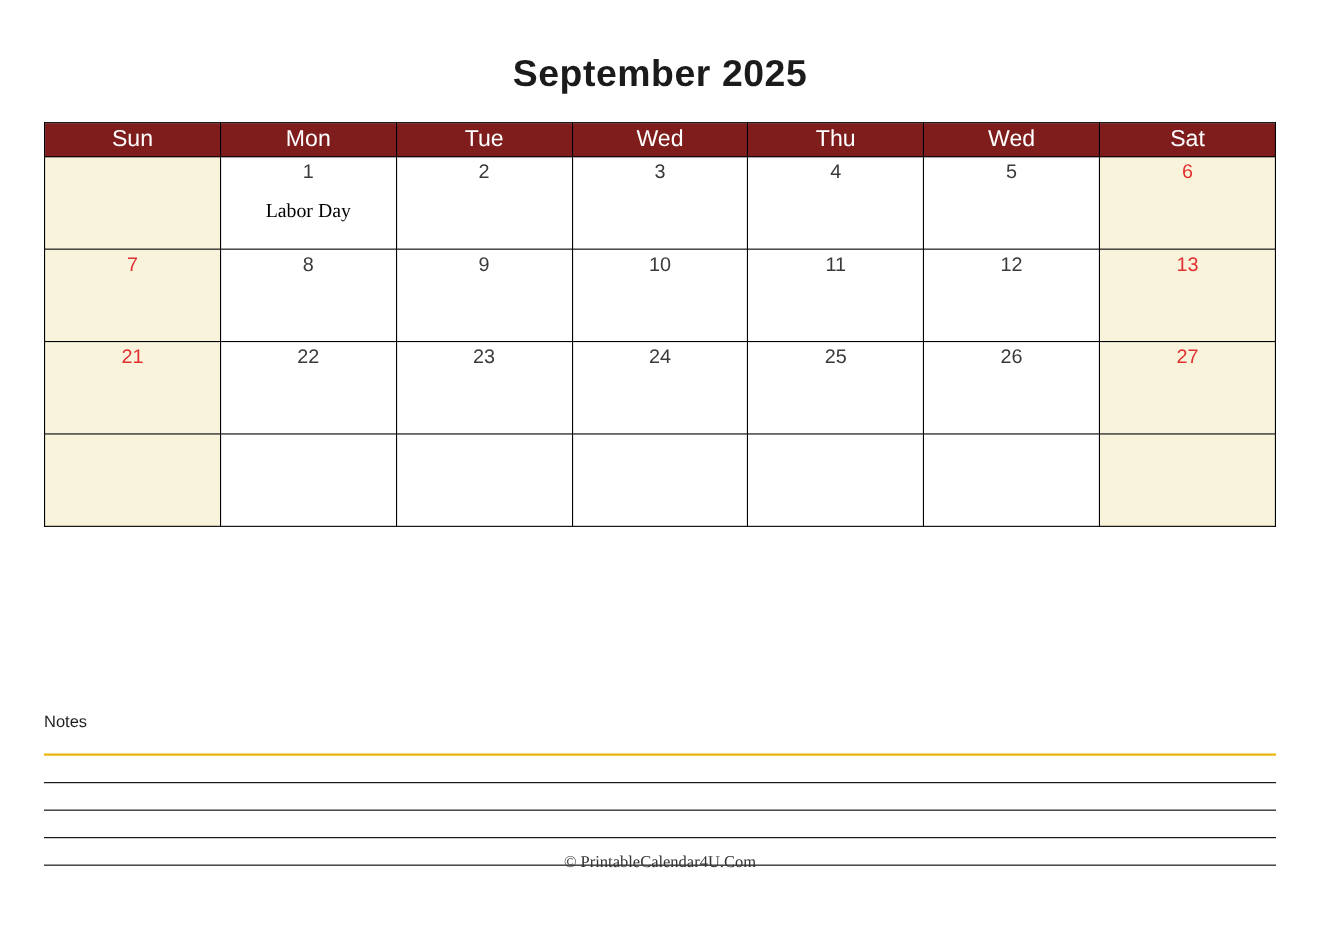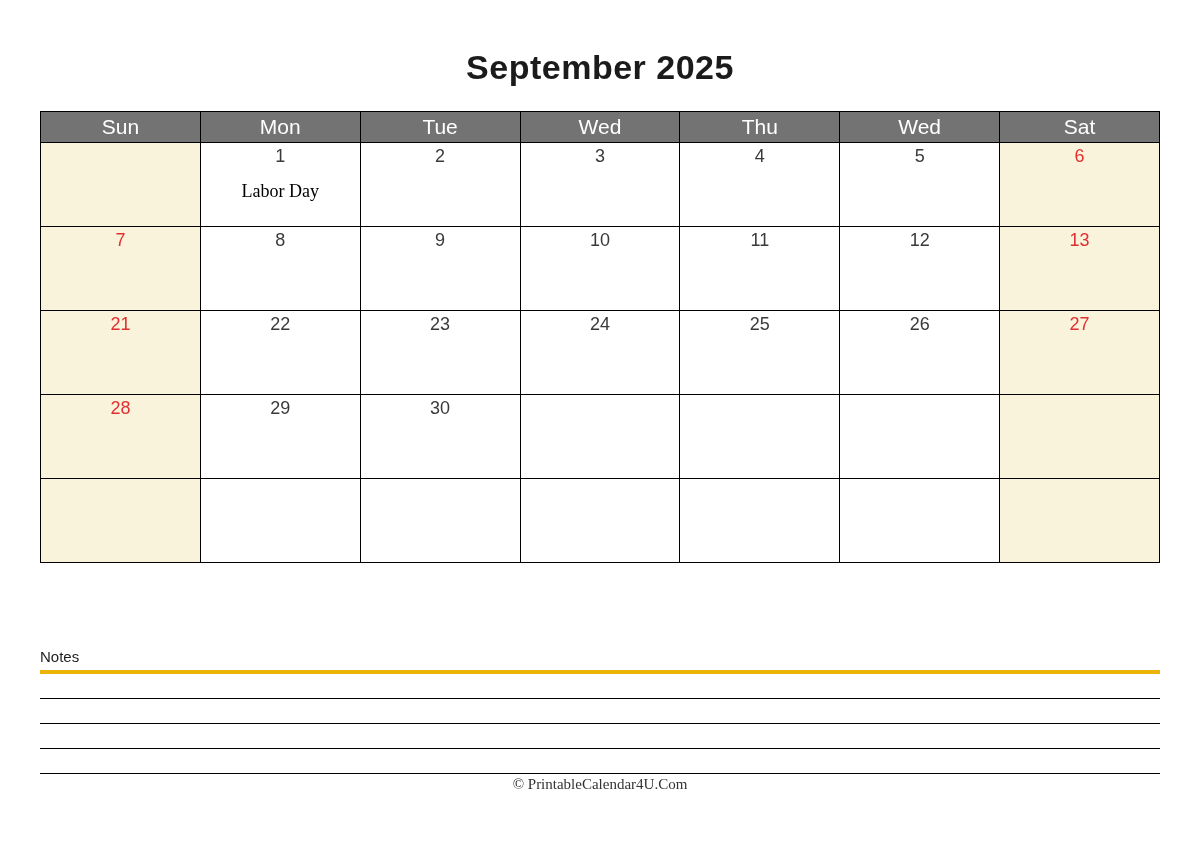--- a/index.html
+++ b/index.html
@@ -25,21 +25,21 @@
     top: 111px; left: 40px;
     width: 1120px;
     border-collapse: collapse;
     table-layout: fixed;
   }
   table.calendar th, table.calendar td {
     border: 1px solid #000000;
     padding: 0;
   }
   table.calendar th {
-    background: #737373;
+    background: #7f1d1d;
     color: #ffffff;
     font-weight: normal;
     font-size: 21px;
     height: 30px;
     text-align: center;
   }
   table.calendar td {
     height: 83px;
     vertical-align: top;
     text-align: center;
@@ -62,22 +62,22 @@
   }
   .notes {
     position: absolute;
     top: 648px; left: 40px;
     width: 1120px;
   }
   .notes-label {
     font-size: 15px;
     line-height: 18px;
     color: #1e1e1e;
-    padding-bottom: 4px;
-    border-bottom: 4px solid #eab308;
+    padding-bottom: 19px;
+    border-bottom: 2px solid #eab308;
   }
   .note-line {
     height: 24px;
     border-bottom: 1px solid #000000;
   }
   .footer {
     position: absolute;
     top: 775px; left: 0;
     width: 100%;
     text-align: center;
@@ -170,43 +170,20 @@
         </td>
       <td>
           <div class="daynum">26</div>
         </td>
       <td class="weekend">
           <div class="daynum">27</div>
         </td>
     </tr>
     <tr>
       <td class="weekend">
-          <div class="daynum">28</div>
-        </td>
-      <td>
-          <div class="daynum">29</div>
-        </td>
-      <td>
-          <div class="daynum">30</div>
-        </td>
-      <td>
-          <div class="daynum"></div>
-        </td>
-      <td>
-          <div class="daynum"></div>
-        </td>
-      <td>
-          <div class="daynum"></div>
-        </td>
-      <td class="weekend">
-          <div class="daynum"></div>
-        </td>
-    </tr>
-    <tr>
-      <td class="weekend">
           <div class="daynum"></div>
         </td>
       <td>
           <div class="daynum"></div>
         </td>
       <td>
           <div class="daynum"></div>
         </td>
       <td>
           <div class="daynum"></div>

